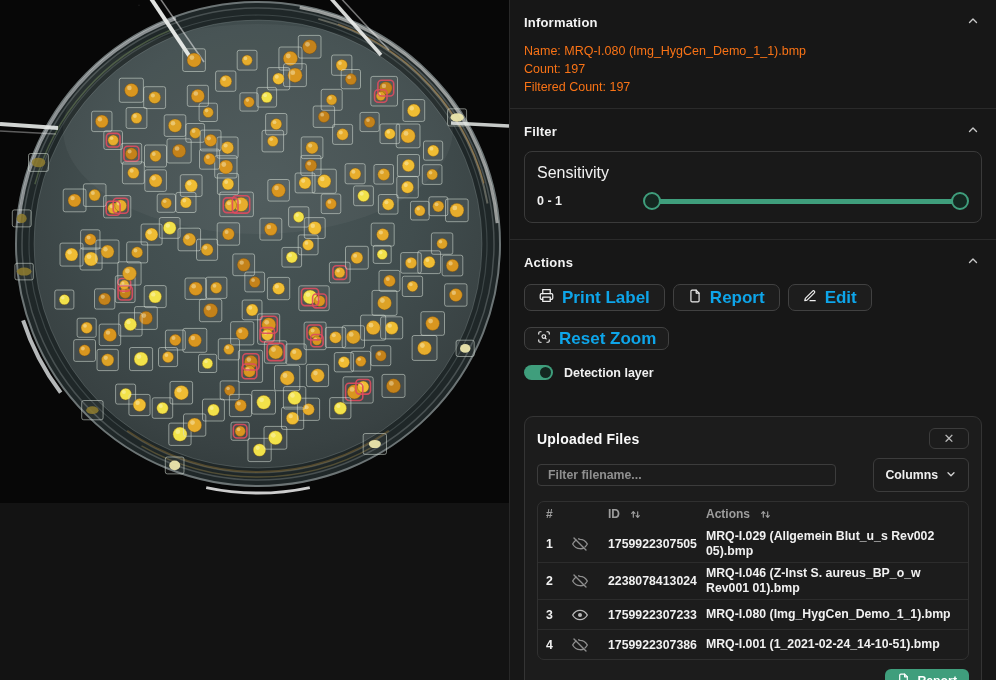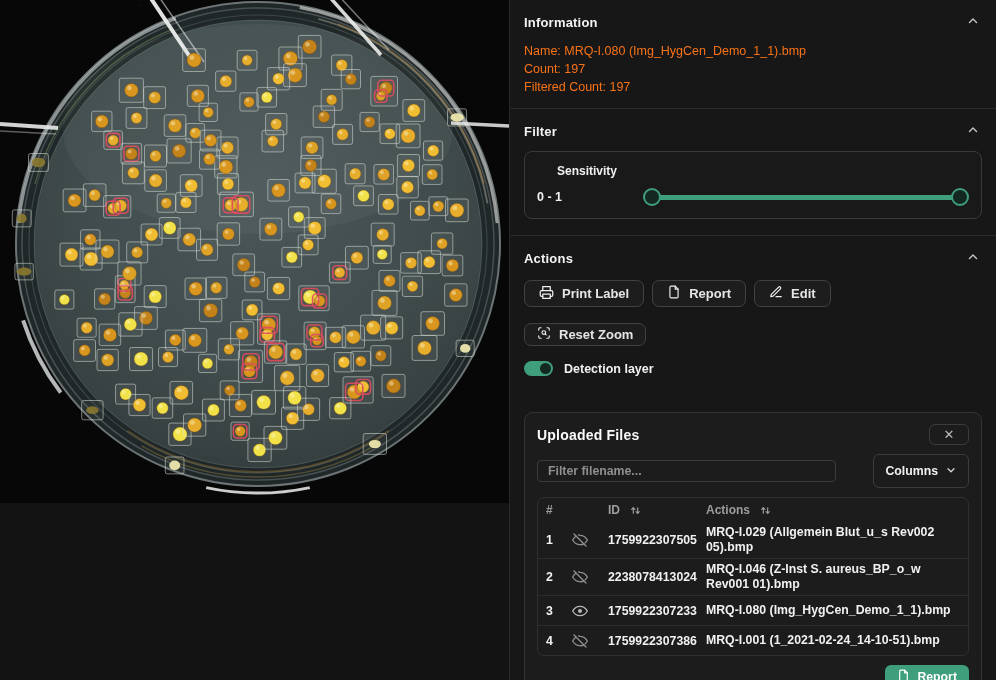--- a/index.html
+++ b/index.html
@@ -16,33 +16,33 @@
   .sec { padding:10px 14px 12px; }
   .sec-head { display:flex; justify-content:space-between; align-items:center; height:24px; }
   .sec-title { font-size:13px; font-weight:700; color:#f3f3f3; letter-spacing:.2px; }
   .chev-btn { background:none; border:none; cursor:pointer; display:flex; align-items:center; padding:2px; }
   .divider { border-top:1px solid #2a2a2a; }
 
   .info-lines { margin-top:8px; font-size:12.5px; font-weight:500; line-height:18px; color:#f97316; }
 
   .sec.filter { padding-bottom:16px; }
   .filter-box { margin-top:8px; border:1px solid #3a3a3a; border-radius:8px; padding:12px; background:#191919; }
-  .f-label { font-size:12px; font-weight:700; margin-bottom:10px; color:#f0f0f0;margin-left:20px; }
+  .f-label { font-size:16px; font-weight:400; margin-bottom:10px; color:#f0f0f0; }
   .f-row { display:flex; align-items:center; height:18px; }
   .f-range { width:106px; font-size:12.5px; font-weight:600; color:#f0f0f0; flex:0 0 106px; }
   .slider { position:relative; flex:1; height:18px; cursor:pointer; }
   .slider .track { position:absolute; left:2px; right:2px; top:7px; height:5px; background:#2d2d2d; border-radius:3px; }
   .slider .fill { position:absolute; top:7px; height:5px; background:#3f9e7c; border-radius:3px; }
   .slider .handle { position:absolute; top:0; width:18px; height:18px; border-radius:50%;
     background:#142720; border:2px solid #3f9e7c; }
 
   .btn-row { display:flex; gap:8px; margin-top:10px; }
   .btn-row.second { margin-top:16px; }
   .btn { display:inline-flex; align-items:center; gap:8px; background:#1d1d1d; border:1px solid #414141;
-    border-radius:7px; padding:0 14px; height:27px; color:#e5e5e5; font-size:13px; font-weight:700;
+    border-radius:7px; padding:0 14px; height:27px; color:#0ea5e9; font-size:17px; font-weight:700;
     font-family:inherit; cursor:pointer; }
   .btn.small { height:23px; padding:0 12px; }
   .toggle-row { display:flex; align-items:center; gap:11px; margin-top:15px; }
   .toggle { width:29px; height:15px; border-radius:9px; background:#3a3a3a; position:relative; cursor:pointer; flex:0 0 29px; }
   .toggle.on { background:#3f9e7c; }
   .toggle .knob { position:absolute; left:2px; top:2px; width:11px; height:11px; border-radius:50%; background:#142720; transition:left .1s; }
   .toggle.on .knob { left:16px; }
   .toggle-label { font-size:12.5px; font-weight:700; color:#f0f0f0; }
 
   

